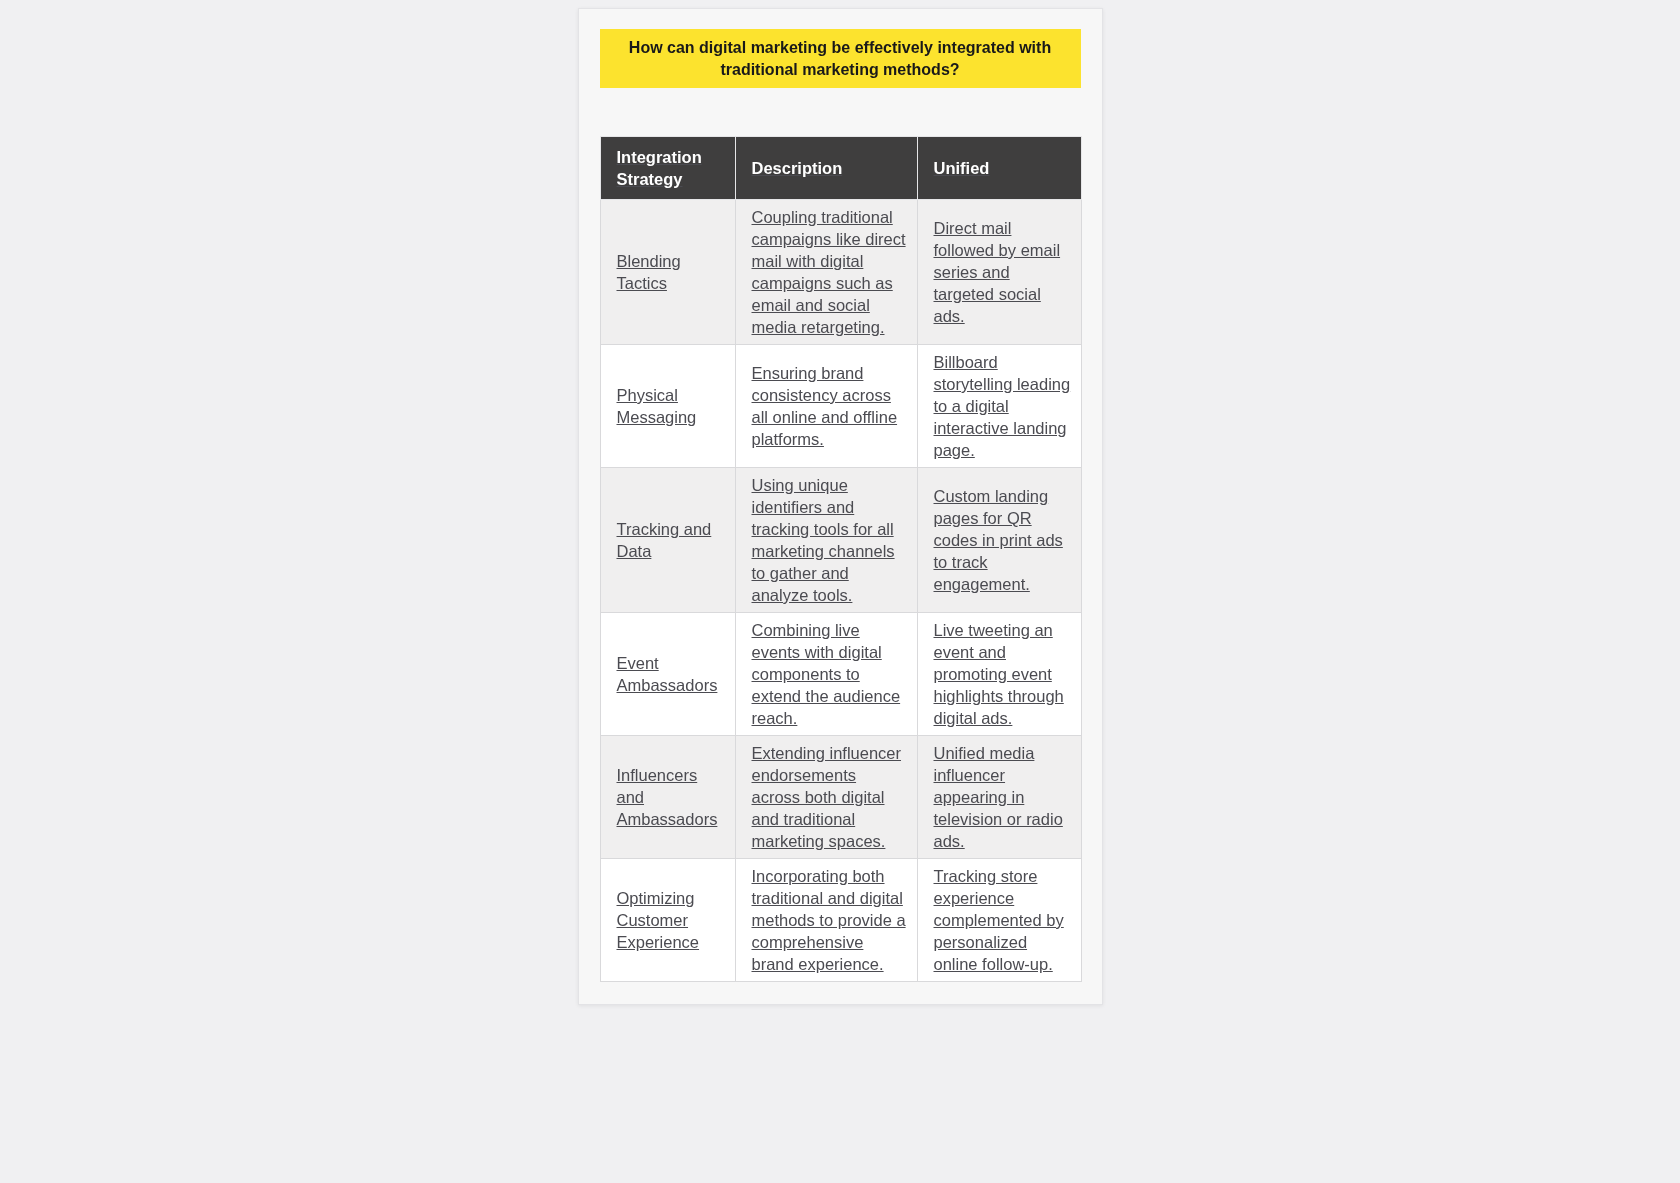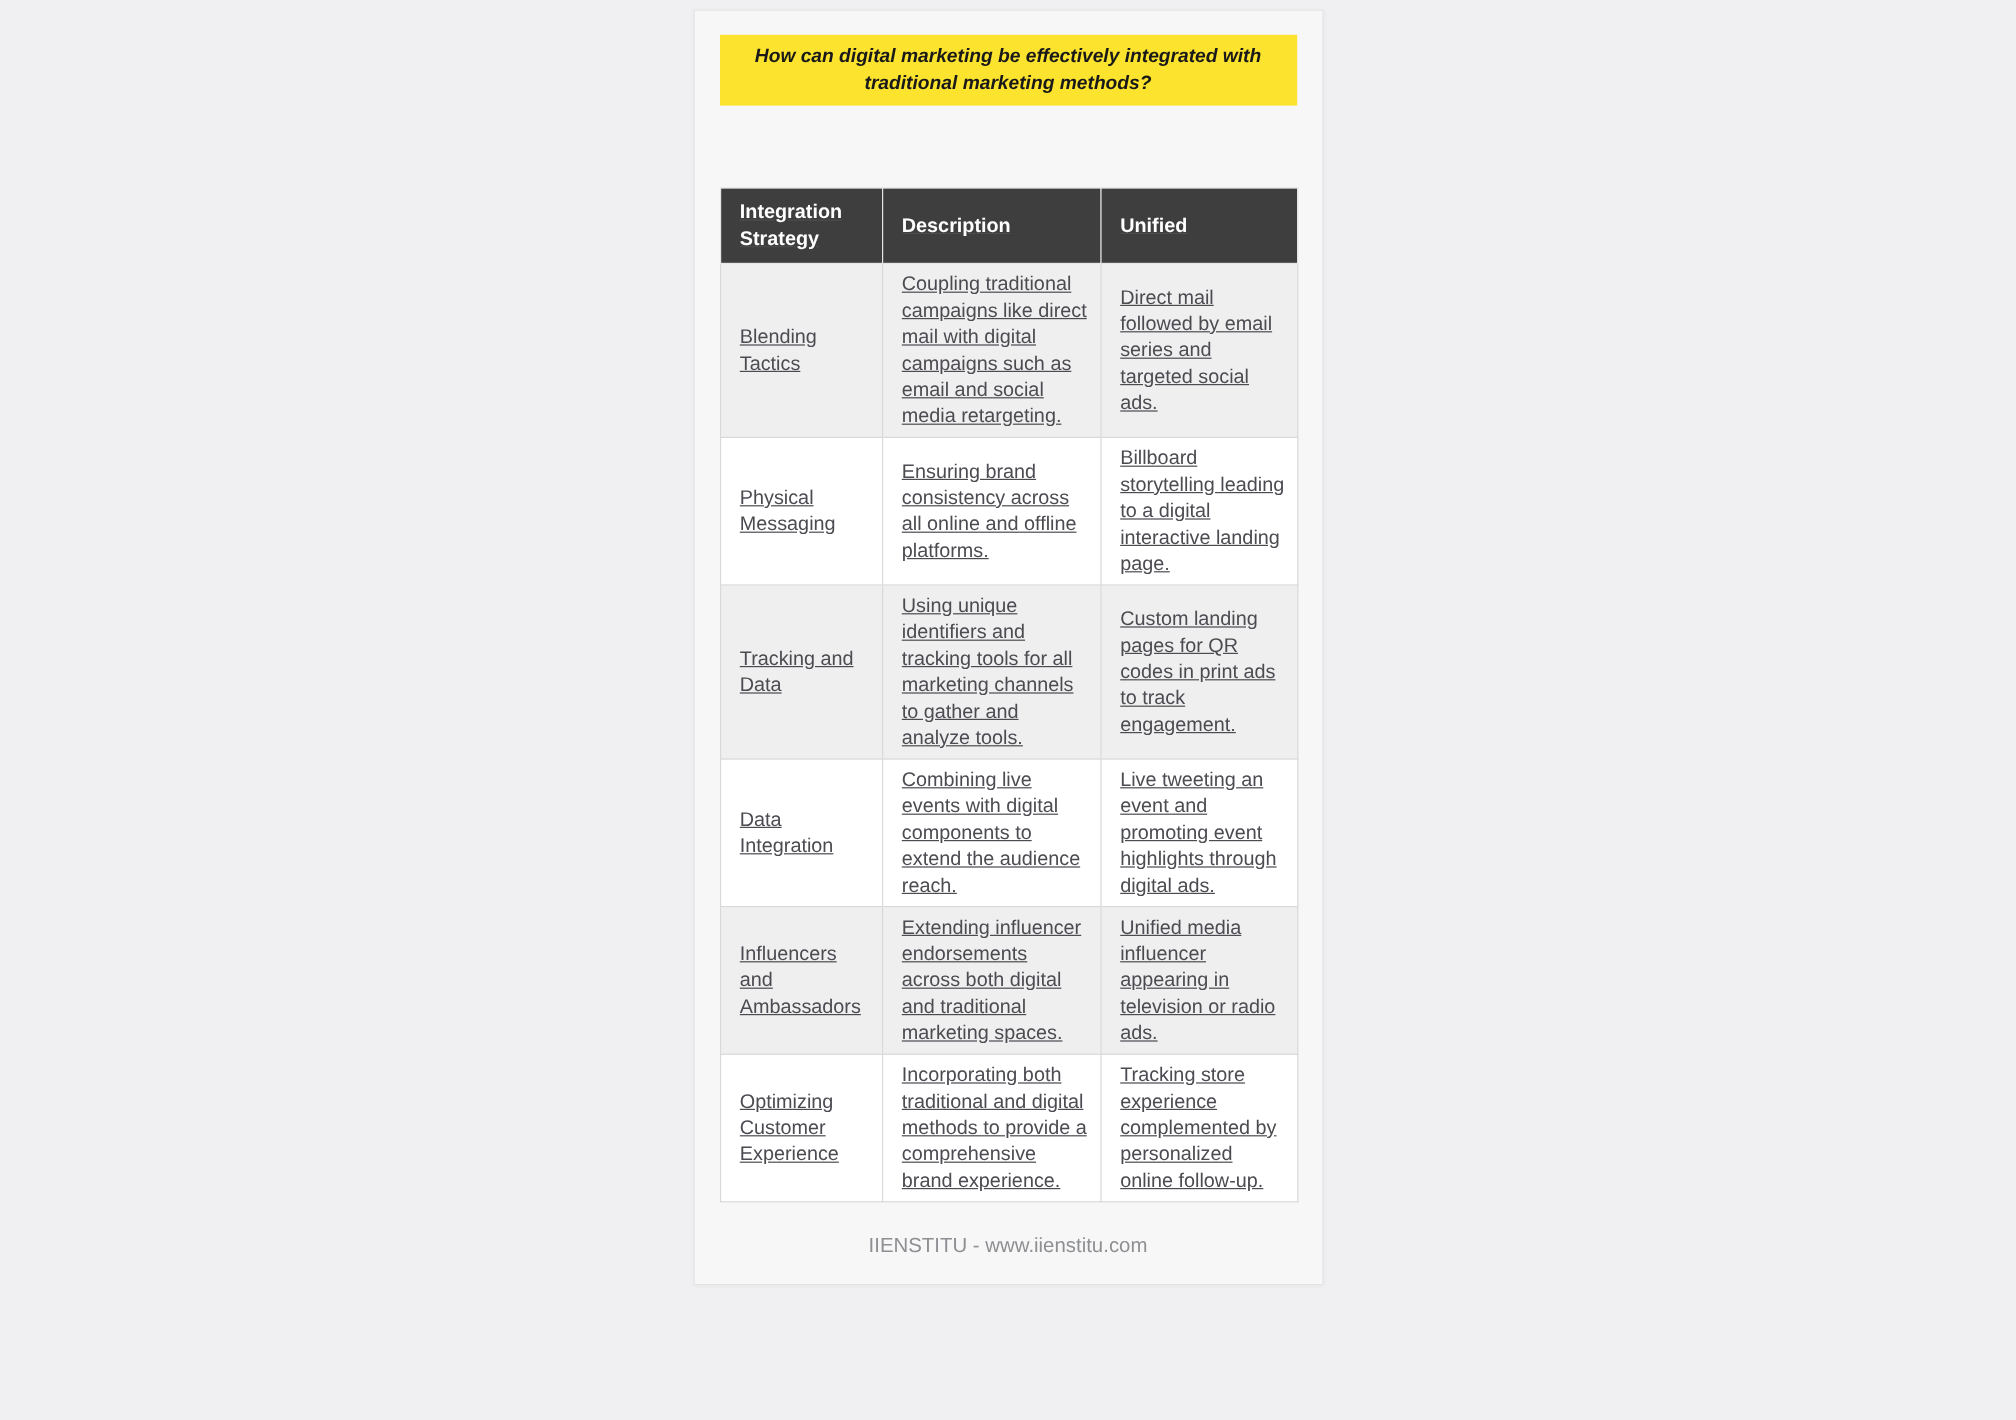--- a/index.html
+++ b/index.html
@@ -29,22 +29,21 @@
     margin:8px auto 0 auto;
     background:var(--card-bg);
     border:1px solid var(--card-border);
     box-shadow:0 1px 4px rgba(0,0,0,0.07);
     padding:20px 21px 22px 21px;
   }
   .title-box{
     background:var(--highlight);
     padding:8px 15px;
     text-align:center;
-    margin-bottom:68px;
-    font-style:italic;
+    margin-bottom:48px;
   }
   .title-box h1{
     font-size:16px;
     line-height:21.5px;
     font-weight:bold;
     color:var(--title-text);
   }
   table{
     width:481px;
     border-collapse:collapse;
@@ -115,32 +114,31 @@
         <td>Physical Messaging</td>
         <td>Ensuring brand consistency across all online and offline platforms.</td>
         <td>Billboard storytelling leading to a digital interactive landing page.</td>
       </tr>
       <tr>
         <td>Tracking and Data</td>
         <td>Using unique identifiers and tracking tools for all marketing channels to gather and analyze tools.</td>
         <td>Custom landing pages for QR codes in print ads to track engagement.</td>
       </tr>
       <tr>
-        <td>Data Integration</td>
+        <td>Event Ambassadors</td>
         <td>Combining live events with digital components to extend the audience reach.</td>
         <td>Live tweeting an event and promoting event highlights through digital ads.</td>
       </tr>
       <tr>
         <td>Influencers and Ambassadors</td>
         <td>Extending influencer endorsements across both digital and traditional marketing spaces.</td>
         <td>Unified media influencer appearing in television or radio ads.</td>
       </tr>
       <tr>
         <td>Optimizing Customer Experience</td>
         <td>Incorporating both traditional and digital methods to provide a comprehensive brand experience.</td>
         <td>Tracking store experience complemented by personalized online follow-up.</td>
       </tr>
     </tbody>
   </table>
 
-  <div class="footer">IIENSTITU - www.iienstitu.com</div>
 
 </div>
 
 </body></html>

